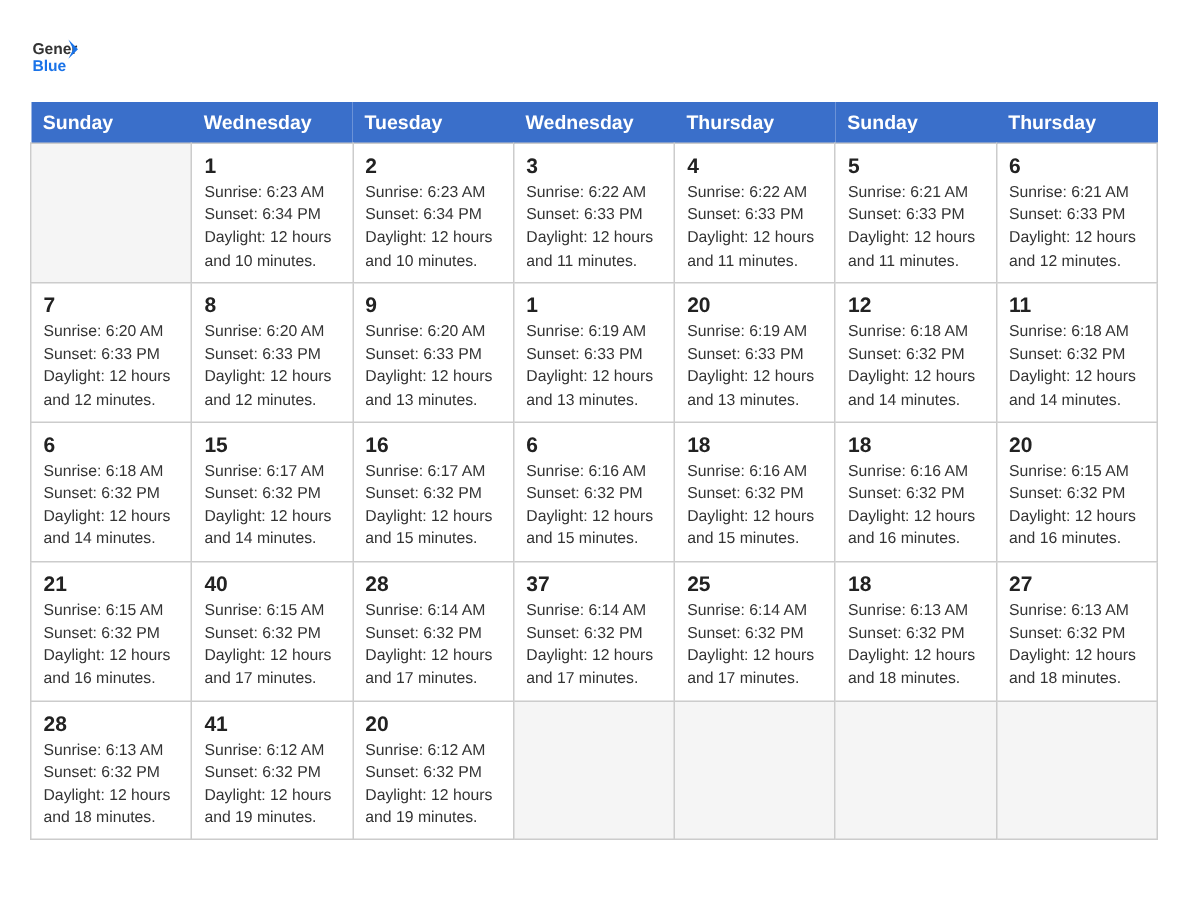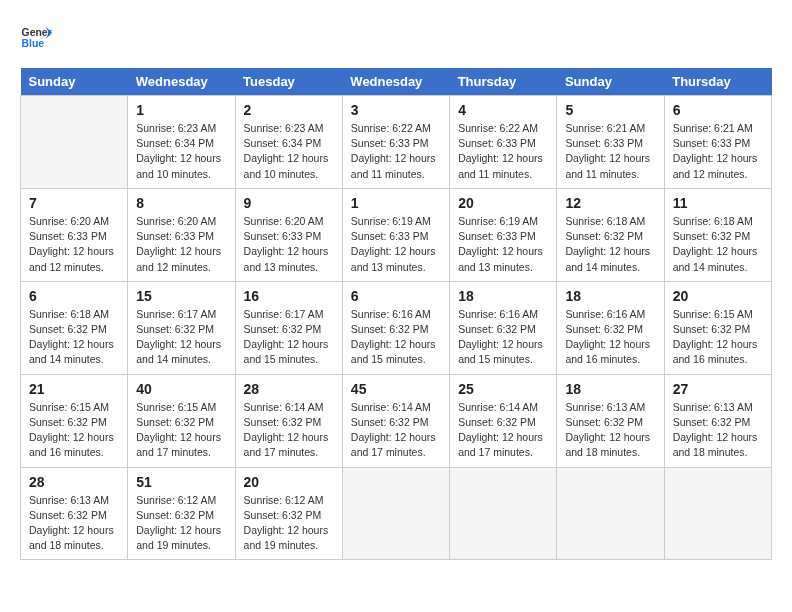--- a/index.html
+++ b/index.html
@@ -196,21 +196,21 @@
         </td>
         <td>
           <span class="day-number">40</span>
           <div class="day-info">Sunrise: 6:15 AM<br>Sunset: 6:32 PM<br>Daylight: 12 hours and 17 minutes.</div>
         </td>
         <td>
           <span class="day-number">28</span>
           <div class="day-info">Sunrise: 6:14 AM<br>Sunset: 6:32 PM<br>Daylight: 12 hours and 17 minutes.</div>
         </td>
         <td>
-          <span class="day-number">45</span>
+          <span class="day-number">37</span>
           <div class="day-info">Sunrise: 6:14 AM<br>Sunset: 6:32 PM<br>Daylight: 12 hours and 17 minutes.</div>
         </td>
         <td>
           <span class="day-number">25</span>
           <div class="day-info">Sunrise: 6:14 AM<br>Sunset: 6:32 PM<br>Daylight: 12 hours and 17 minutes.</div>
         </td>
         <td>
           <span class="day-number">18</span>
           <div class="day-info">Sunrise: 6:13 AM<br>Sunset: 6:32 PM<br>Daylight: 12 hours and 18 minutes.</div>
         </td>
@@ -218,21 +218,21 @@
           <span class="day-number">27</span>
           <div class="day-info">Sunrise: 6:13 AM<br>Sunset: 6:32 PM<br>Daylight: 12 hours and 18 minutes.</div>
         </td>
       </tr>
       <tr>
         <td>
           <span class="day-number">28</span>
           <div class="day-info">Sunrise: 6:13 AM<br>Sunset: 6:32 PM<br>Daylight: 12 hours and 18 minutes.</div>
         </td>
         <td>
-          <span class="day-number">51</span>
+          <span class="day-number">41</span>
           <div class="day-info">Sunrise: 6:12 AM<br>Sunset: 6:32 PM<br>Daylight: 12 hours and 19 minutes.</div>
         </td>
         <td>
           <span class="day-number">20</span>
           <div class="day-info">Sunrise: 6:12 AM<br>Sunset: 6:32 PM<br>Daylight: 12 hours and 19 minutes.</div>
         </td>
         <td class="empty"></td>
         <td class="empty"></td>
         <td class="empty"></td>
         <td class="empty"></td>

